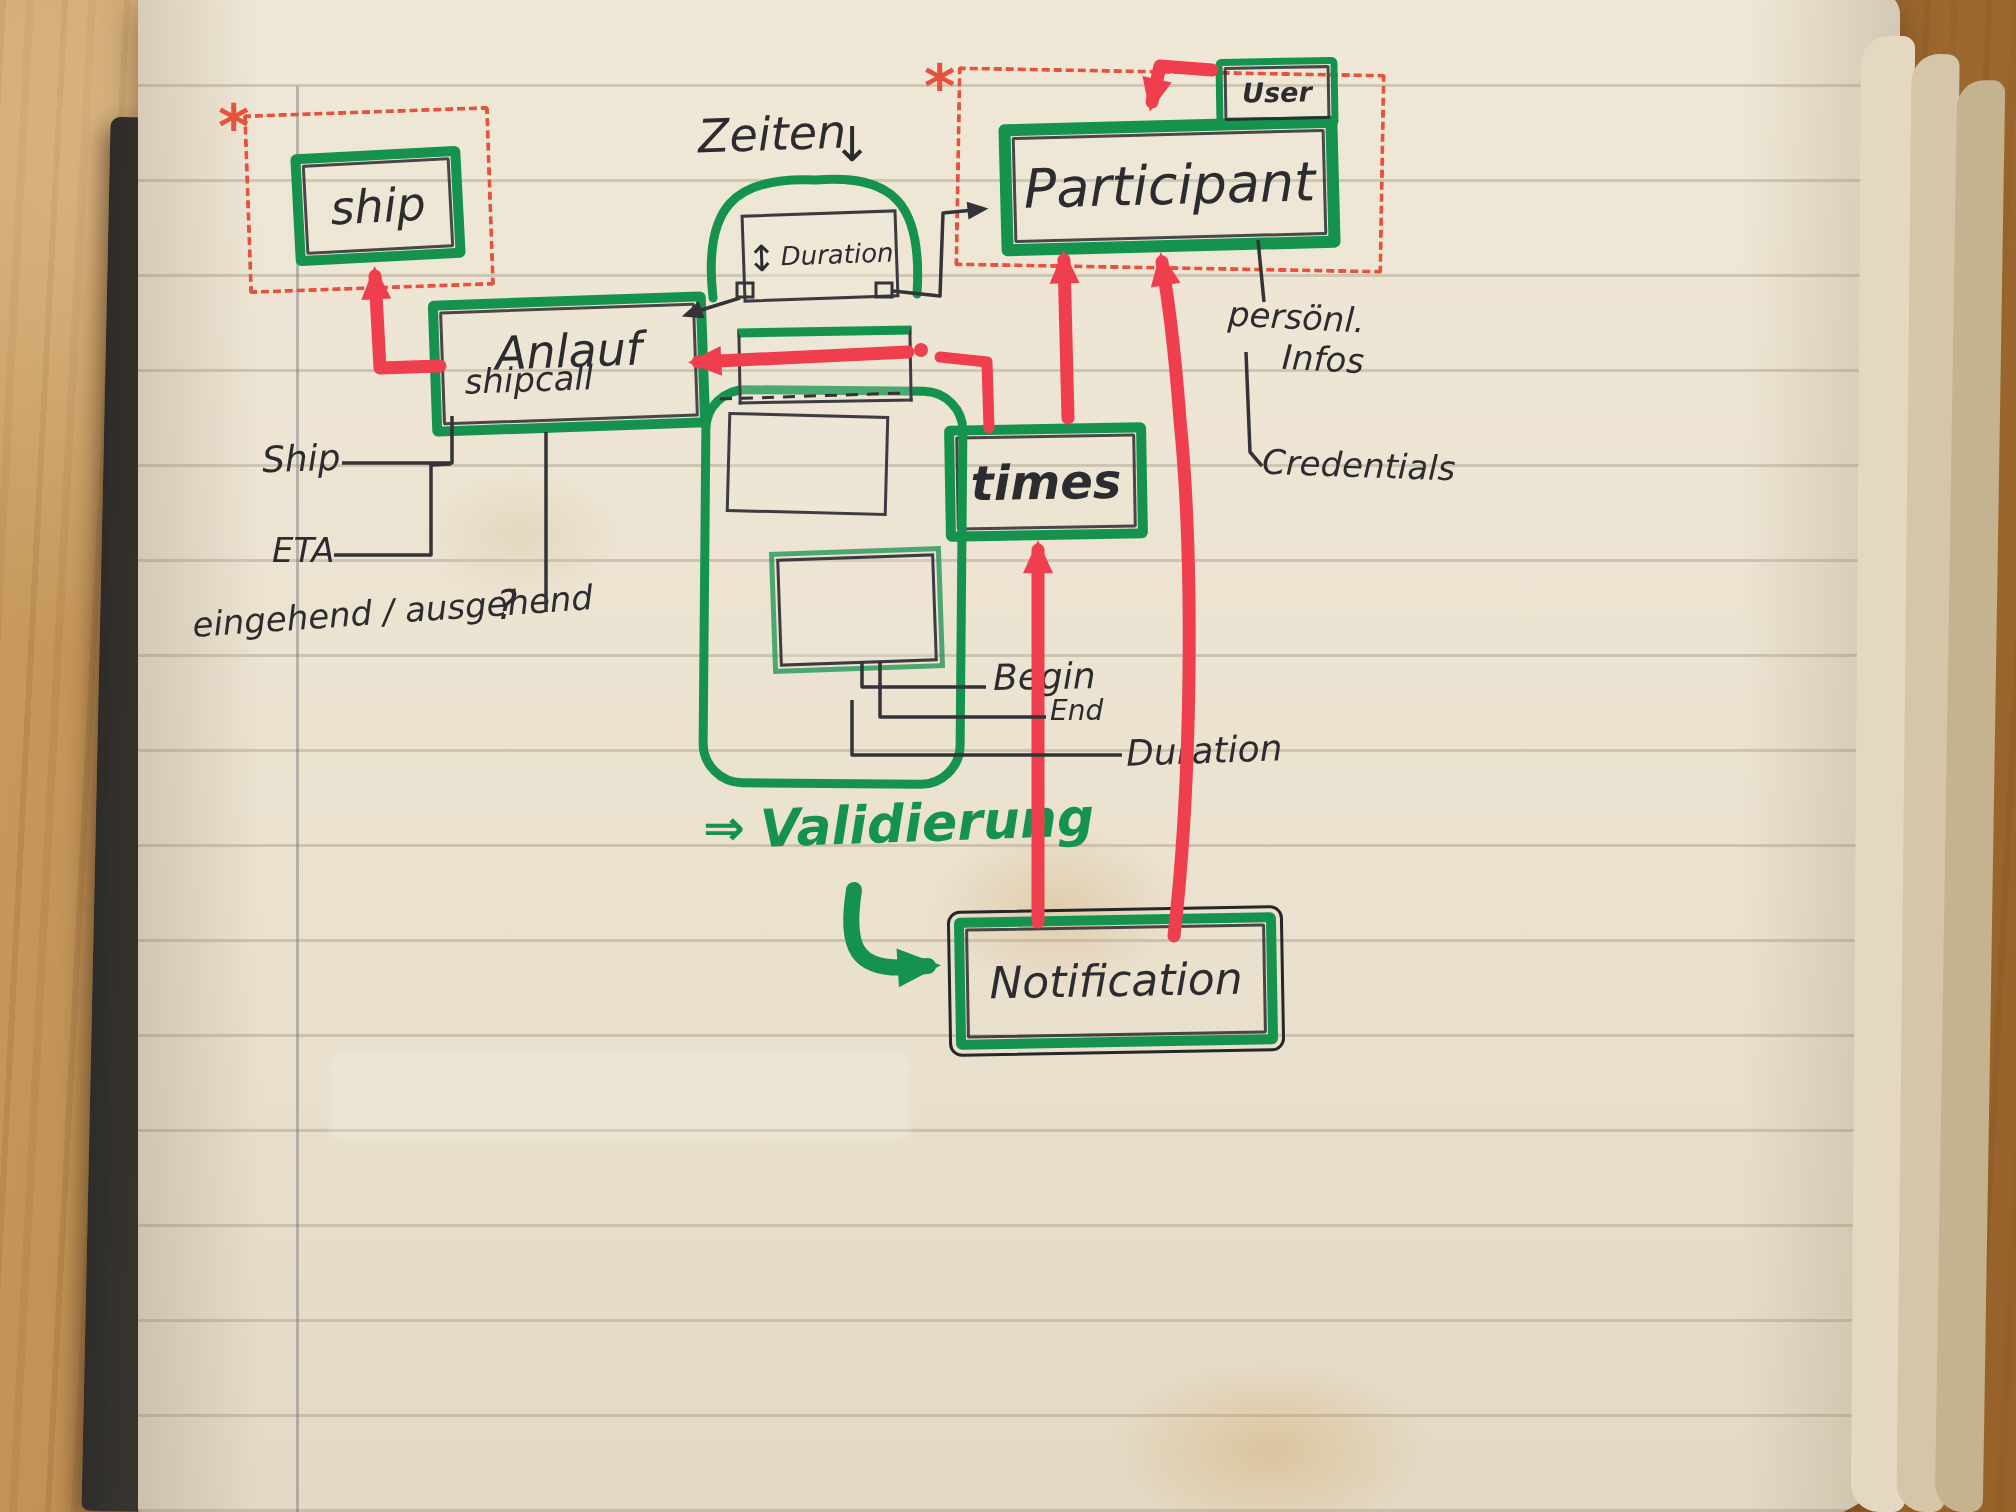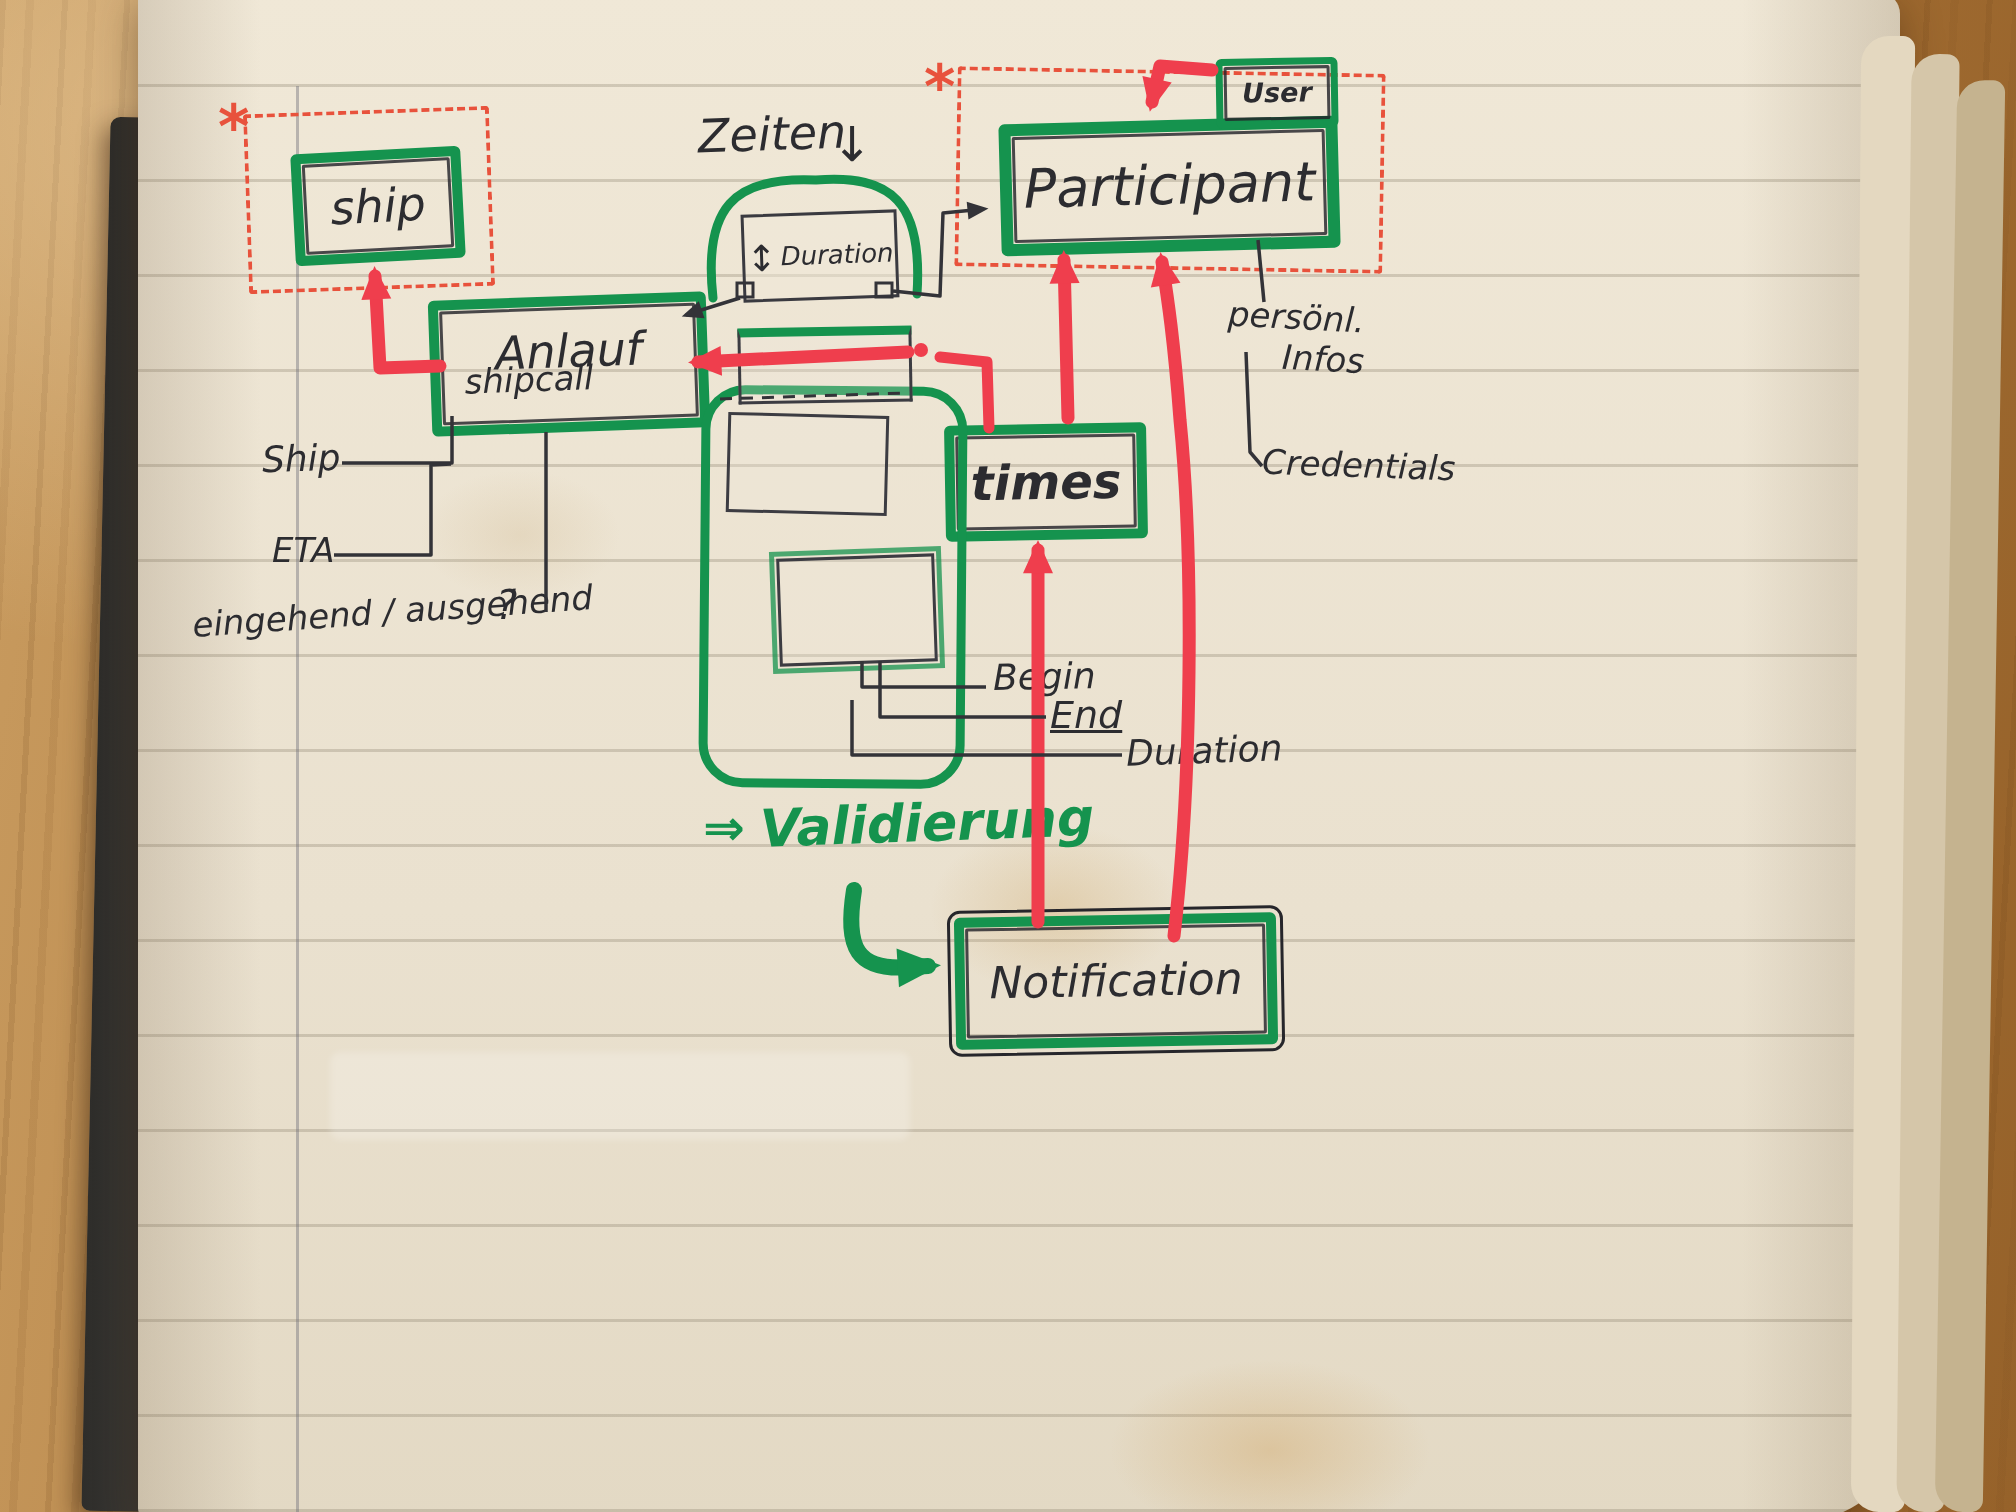--- a/index.html
+++ b/index.html
@@ -73,21 +73,21 @@
 
   .lbl-zeiten{left:698px;top:110px;font-size:46px;transform:rotate(-2deg);}
   .lbl-zeiten-arrow{left:832px;top:116px;font-size:48px;font-style:normal;color:#2c2c30;}
   .lbl-valid-arrow{left:703px;top:802px;font-size:50px;font-weight:bold;font-style:normal;}
   .lbl-valid{left:760px;top:796px;font-size:52px;font-weight:bold;transform:rotate(-2deg);}
   .lbl-shipattr{left:262px;top:440px;font-size:36px;transform:rotate(-2deg);}
   .lbl-eta{left:272px;top:533px;font-size:34px;font-style:italic;}
   .lbl-inout{left:192px;top:594px;font-size:34px;transform:rotate(-4deg);}
   .lbl-q{left:496px;top:584px;font-size:40px;}
   .lbl-begin{left:993px;top:658px;font-size:36px;transform:rotate(-1deg);}
-  .lbl-end{left:1050px;top:696px;font-size:38px;text-decoration:underline;}
+  .lbl-end{left:1050px;top:696px;font-size:28px;}
   .lbl-durlabel{left:1126px;top:732px;font-size:36px;transform:rotate(-2deg);}
   .lbl-pers1{left:1228px;top:300px;font-size:34px;transform:rotate(3deg);}
   .lbl-pers2{left:1282px;top:342px;font-size:34px;transform:rotate(3deg);}
   .lbl-cred{left:1262px;top:448px;font-size:34px;transform:rotate(2deg);}
 
   svg.overlay{position:absolute;left:0;top:0;pointer-events:none;}
 </style>
 </head>
 <body>
 

